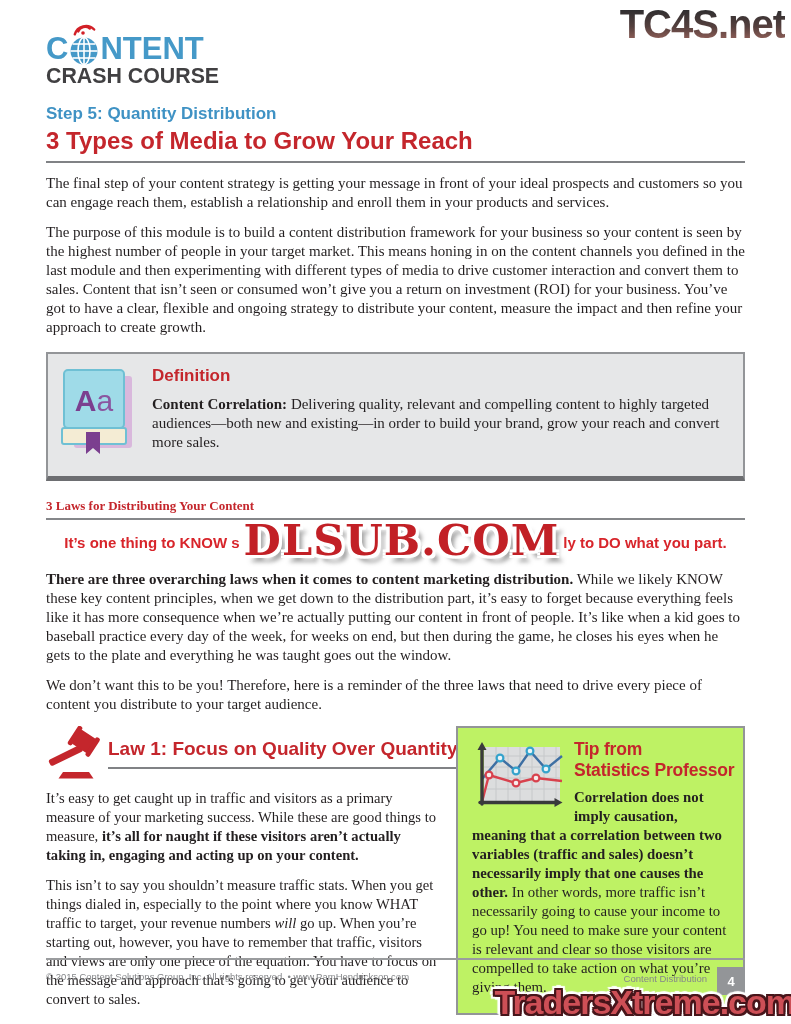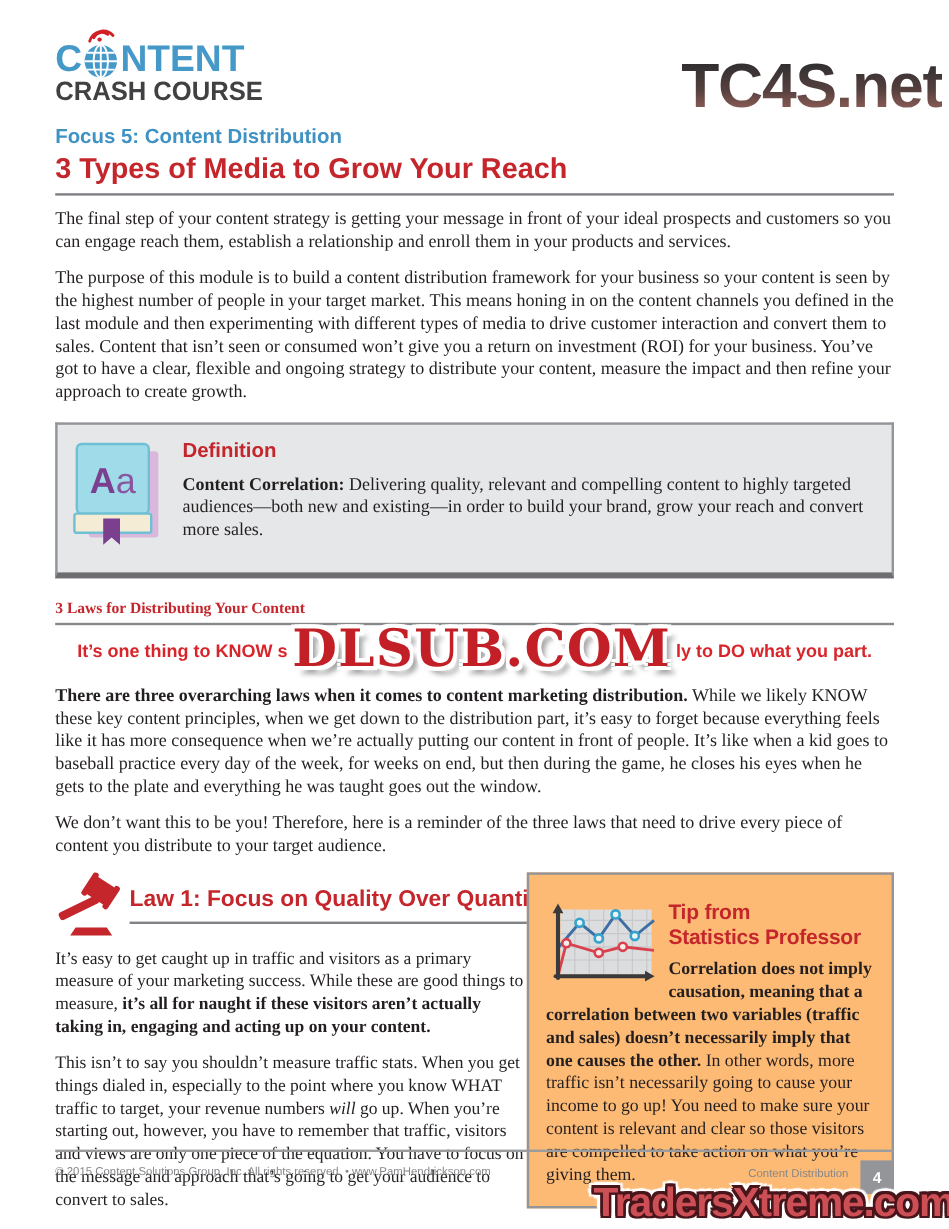--- a/index.html
+++ b/index.html
@@ -8,23 +8,23 @@
     position:relative; width:791px; height:1024px; margin:0 auto;
     background:#ffffff; overflow:hidden;
     font-family:"Liberation Serif", serif; color:#231f20;
   }
   .content { position:relative; padding:0 46px; }
 
   
   .wm-tc4s {
     position:absolute; top:2px; right:6px; z-index:30;
     font-family:"Liberation Sans", sans-serif; font-weight:bold;
-    font-size:52px; letter-spacing:-1px;
+    font-size:40px; letter-spacing:-1px;
     background:linear-gradient(180deg,#2d2d2f 15%,#55403e 55%,#9c655d 90%);
-    -webkit-background-clip:text; background-clip:text; color:transparent;margin-top:40px;
+    -webkit-background-clip:text; background-clip:text; color:transparent;
   }
   .wm-dlsub {
     display:inline-block; position:relative; top:-2px; z-index:25;
     font-family:"DejaVu Serif", serif; font-weight:bold;
     font-size:43px; line-height:26px; letter-spacing:1px;
     vertical-align:middle; margin:0 4px; color:#c22026;
     text-shadow:
       -3px -3px 0 #fff, 3px -3px 0 #fff, -3px 3px 0 #fff, 3px 3px 0 #fff,
       -3px 0 0 #fff, 3px 0 0 #fff, 0 -3px 0 #fff, 0 3px 0 #fff,
       6px 7px 4px rgba(90,90,90,.55);
@@ -103,22 +103,22 @@
   .law-head-row { display:flex; align-items:center; }
   .gavel-icon { flex:0 0 58px; height:54px; }
   .law-title-wrap { flex:1; margin-left:4px; border-bottom:2px solid #808285; padding-bottom:7px; }
   .law-title {
     font-family:"Liberation Sans", sans-serif; font-weight:bold;
     font-size:19px; color:#c4262c; white-space:nowrap;
   }
   .col-left .para:first-of-type { margin-top:9px; }
 
   .tip-box {
-    flex:1; margin-left:1px; background:#fdba74;
-    border:2px solid #939598; padding:21px 14px 16px 14px; min-height:276px;
+    flex:1; margin-left:18px; background:#bef264;
+    border:2px solid #939598; padding:11px 14px 16px 14px; min-height:276px;
   }
   .tip-chart { float:left; width:92px; height:72px; margin:2px 10px 4px 0; }
   .tip-title {
     font-family:"Liberation Sans", sans-serif; font-weight:bold;
     font-size:17.5px; line-height:21px; color:#c4262c; letter-spacing:-.2px;
     white-space:nowrap;
   }
   .tip-body { margin-top:7px; font-size:14.8px; line-height:19px; }
 
   
@@ -164,21 +164,21 @@
             <line x1="1.5" y1="37" x2="28.5" y2="37"></line>
             <line x1="3.5" y1="30" x2="26.5" y2="30"></line>
             <line x1="3.5" y1="44" x2="26.5" y2="44"></line>
           </g>
         </svg>
         <span>NTENT</span>
       </div>
       <div class="brand-line2">CRASH COURSE</div>
     </div>
 
-    <div class="kicker">Focus 5: Content Distribution</div>
+    <div class="kicker">Step 5: Quantity Distribution</div>
     <h1 class="page-title">3 Types of Media to Grow Your Reach</h1>
     <div class="rule"></div>
 
     <p class="para">The final step of your content strategy is getting your message in front of your ideal prospects and customers so you can engage reach them, establish a relationship and enroll them in your products and services.</p>
     <p class="para">The purpose of this module is to build a content distribution framework for your business so your content is seen by the highest number of people in your target market. This means honing in on the content channels you defined in the last module and then experimenting with different types of media to drive customer interaction and convert them to sales. Content that isn’t seen or consumed won’t give you a return on investment (ROI) for your business. You’ve got to have a clear, flexible and ongoing strategy to distribute your content, measure the impact and then refine your approach to create growth.</p>
 
     <div class="def-box">
       <div class="def-icon">
         <svg width="80" height="94" viewBox="0 0 80 94">
           <rect x="16" y="10" width="58" height="72" rx="3" fill="#d9b8dc"></rect>

